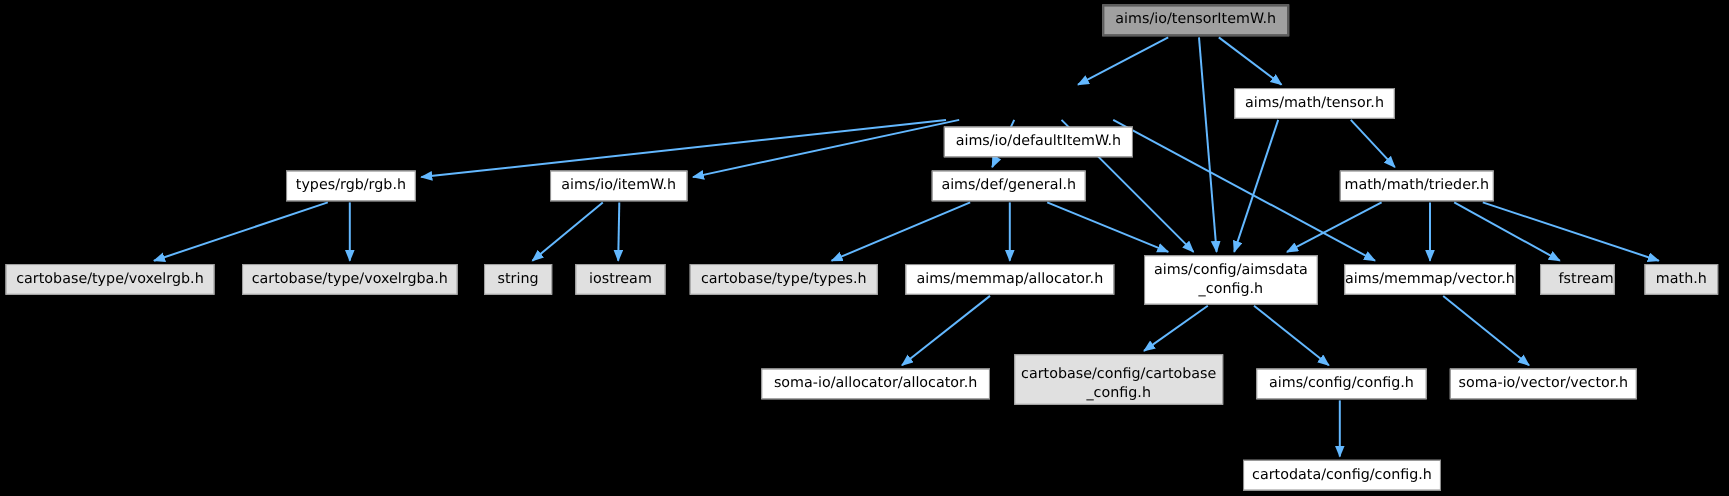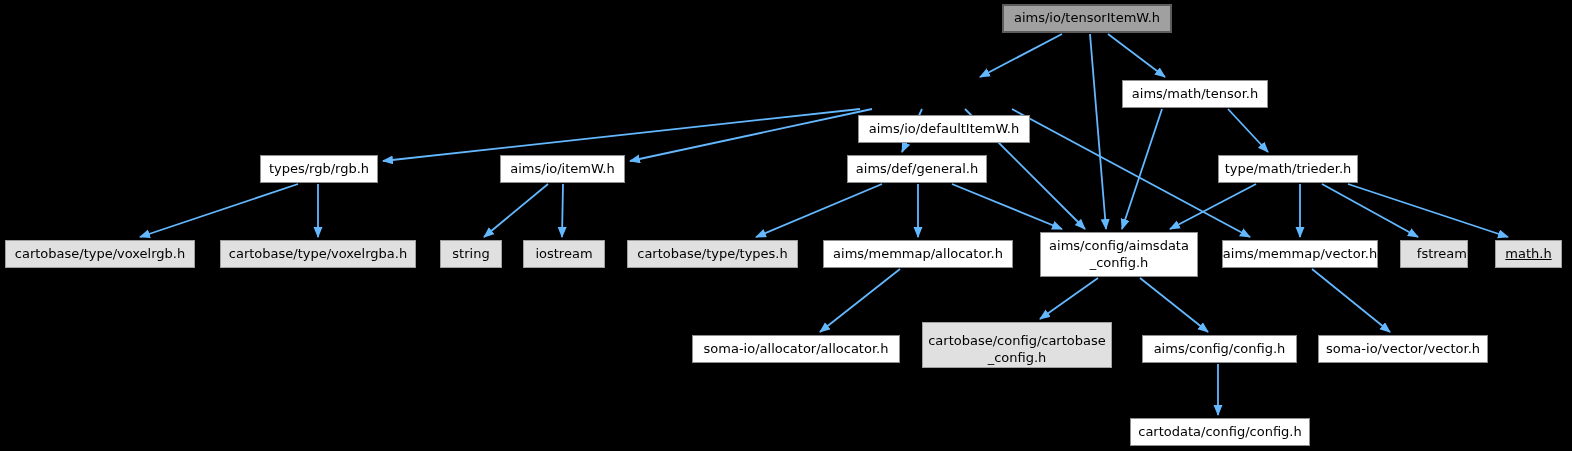--- a/index.html
+++ b/index.html
@@ -71,31 +71,31 @@
       <line x1="1140" y1="278" x2="1208" y2="332" stroke="#63b8ff" stroke-width="1.8" marker-end="url(#arrow)"></line>
       <line x1="1312" y1="269" x2="1390" y2="332" stroke="#63b8ff" stroke-width="1.8" marker-end="url(#arrow)"></line>
       <line x1="1218" y1="364" x2="1218" y2="415" stroke="#63b8ff" stroke-width="1.8" marker-end="url(#arrow)"></line>
     </svg>
 <div class="node main" style="left: 1002px; top: 4px; width: 170px; height: 29px;"><span>aims/io/tensorItemW.h</span></div>
     <div class="node internal" style="left: 858px; top: 92px; width: 172px; height: 28px; margin-top: 23px;"><span>aims/io/defaultItemW.h</span></div>
     <div class="node internal" style="left: 1122px; top: 80px; width: 146px; height: 28px;"><span>aims/math/tensor.h</span></div>
     <div class="node internal" style="left: 260px; top: 155px; width: 118px; height: 28px;"><span>types/rgb/rgb.h</span></div>
     <div class="node internal" style="left: 500px; top: 155px; width: 125px; height: 28px;"><span>aims/io/itemW.h</span></div>
     <div class="node internal" style="left: 847px; top: 155px; width: 140px; height: 28px;"><span>aims/def/general.h</span></div>
-    <div class="node internal" style="left: 1218px; top: 155px; width: 140px; height: 28px;"><span>type/math/trieder.h</span></div>
+    <div class="node internal" style="left: 1218px; top: 155px; width: 140px; height: 28px;"><span>math/math/trieder.h</span></div>
     <div class="node external" style="left: 5px; top: 240px; width: 190px; height: 28px;"><span>cartobase/type/voxelrgb.h</span></div>
     <div class="node external" style="left: 220px; top: 240px; width: 196px; height: 28px;"><span>cartobase/type/voxelrgba.h</span></div>
     <div class="node external" style="left: 440px; top: 240px; width: 62px; height: 28px;"><span>string</span></div>
     <div class="node external" style="left: 523px; top: 240px; width: 82px; height: 28px;"><span>iostream</span></div>
     <div class="node external" style="left: 627px; top: 240px; width: 171px; height: 28px;"><span>cartobase/type/types.h</span></div>
     <div class="node internal" style="left: 823px; top: 240px; width: 190px; height: 28px;"><span>aims/memmap/allocator.h</span></div>
     <div class="node internal" style="left: 1040px; top: 232px; width: 158px; height: 45px;"><span>aims/config/aimsdata
 _config.h</span></div>
     <div class="node internal" style="left: 1222px; top: 240px; width: 156px; height: 28px;"><span>aims/memmap/vector.h</span></div>
     <div class="node external" style="left: 1400px; top: 240px; width: 68px; height: 28px; justify-content: flex-end;"><span>fstream</span></div>
-    <div class="node external" style="left: 1495px; top: 240px; width: 67px; height: 28px; text-decoration: underline;"><span>math.h</span></div>
+    <div class="node external" style="left: 1495px; top: 240px; width: 67px; height: 28px;"><span>math.h</span></div>
     <div class="node internal" style="left: 692px; top: 335px; width: 208px; height: 28px;"><span>soma-io/allocator/allocator.h</span></div>
     <div class="node external" style="left: 922px; top: 322px; width: 190px; height: 46px; align-items: flex-end;"><span>cartobase/config/cartobase
 _config.h</span></div>
     <div class="node internal" style="left: 1142px; top: 335px; width: 155px; height: 28px;"><span>aims/config/config.h</span></div>
     <div class="node internal" style="left: 1318px; top: 335px; width: 170px; height: 28px;"><span>soma-io/vector/vector.h</span></div>
     <div class="node internal" style="left: 1130px; top: 418px; width: 180px; height: 28px;"><span>cartodata/config/config.h</span></div>
   </div>
 
 </body></html>

